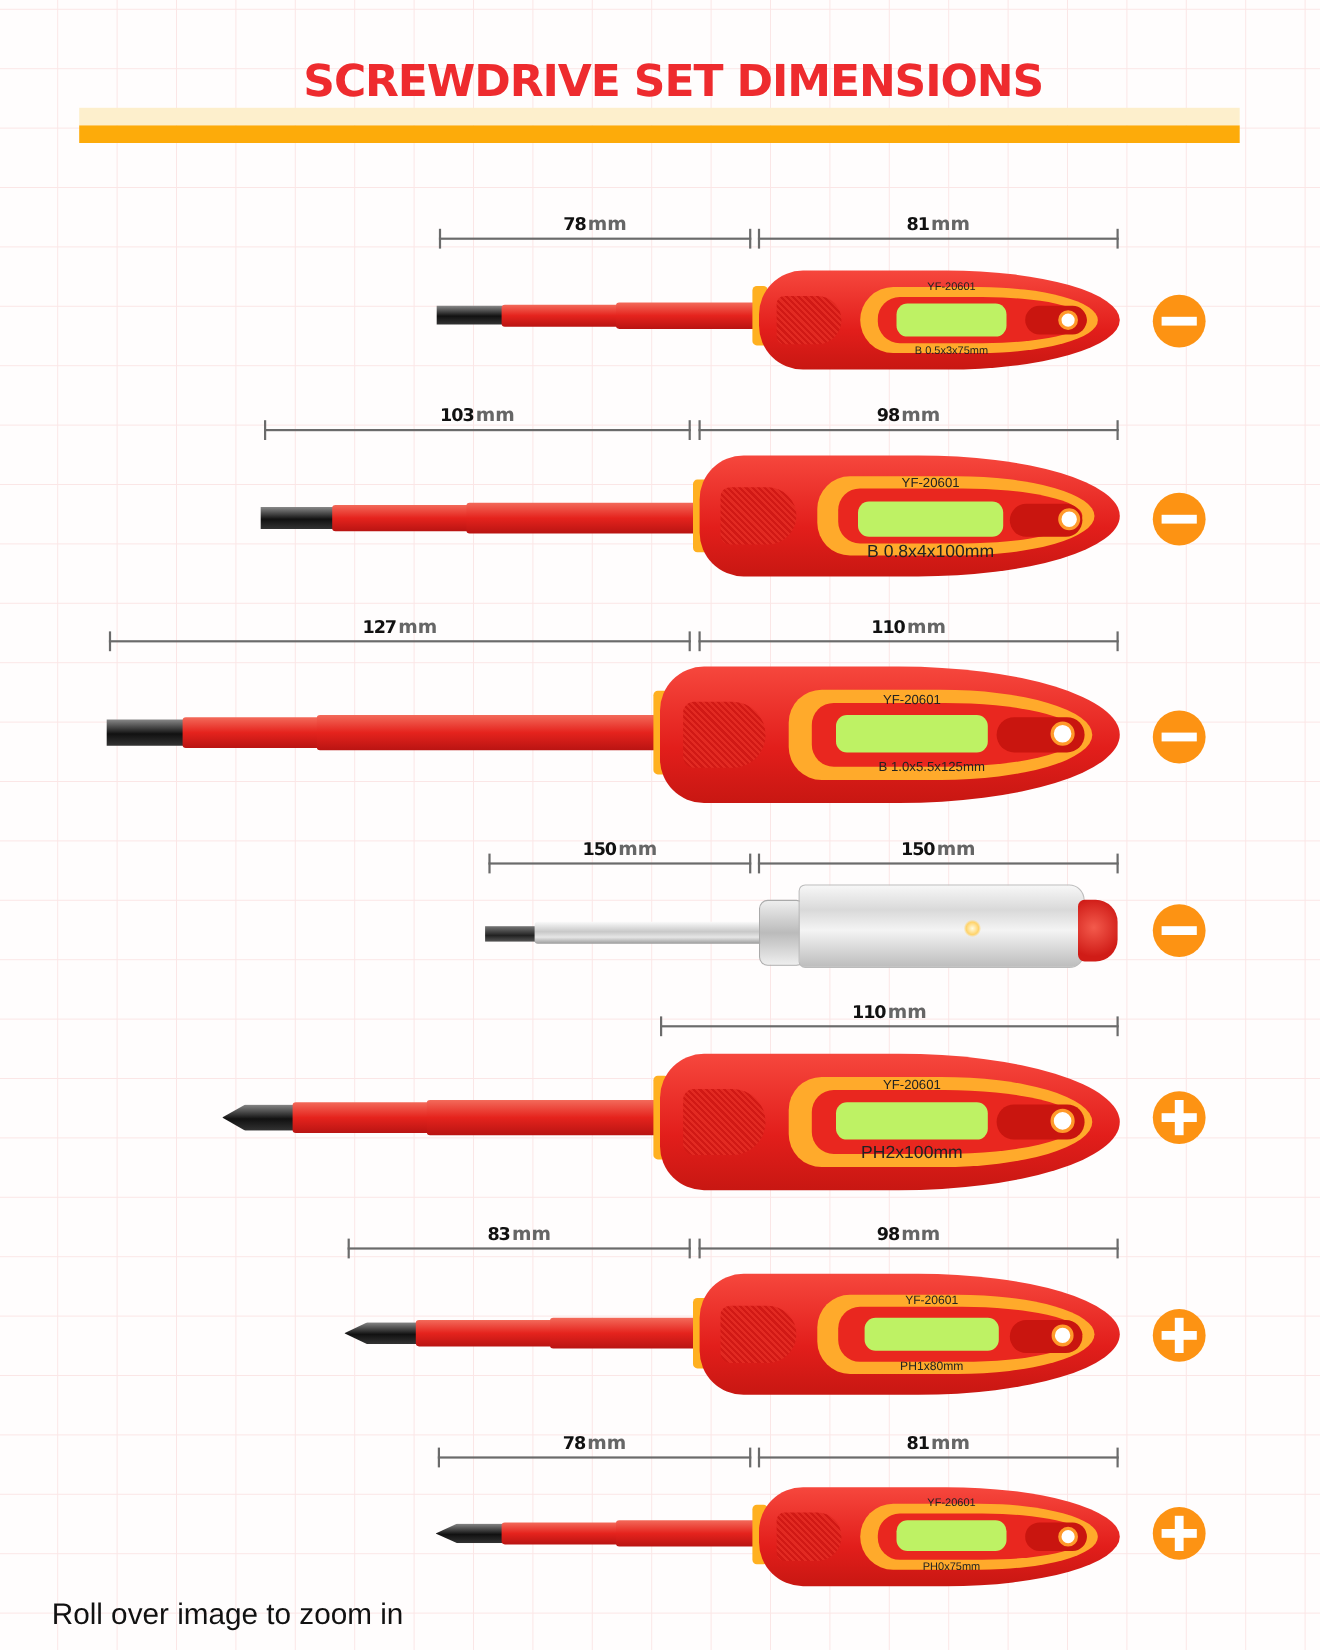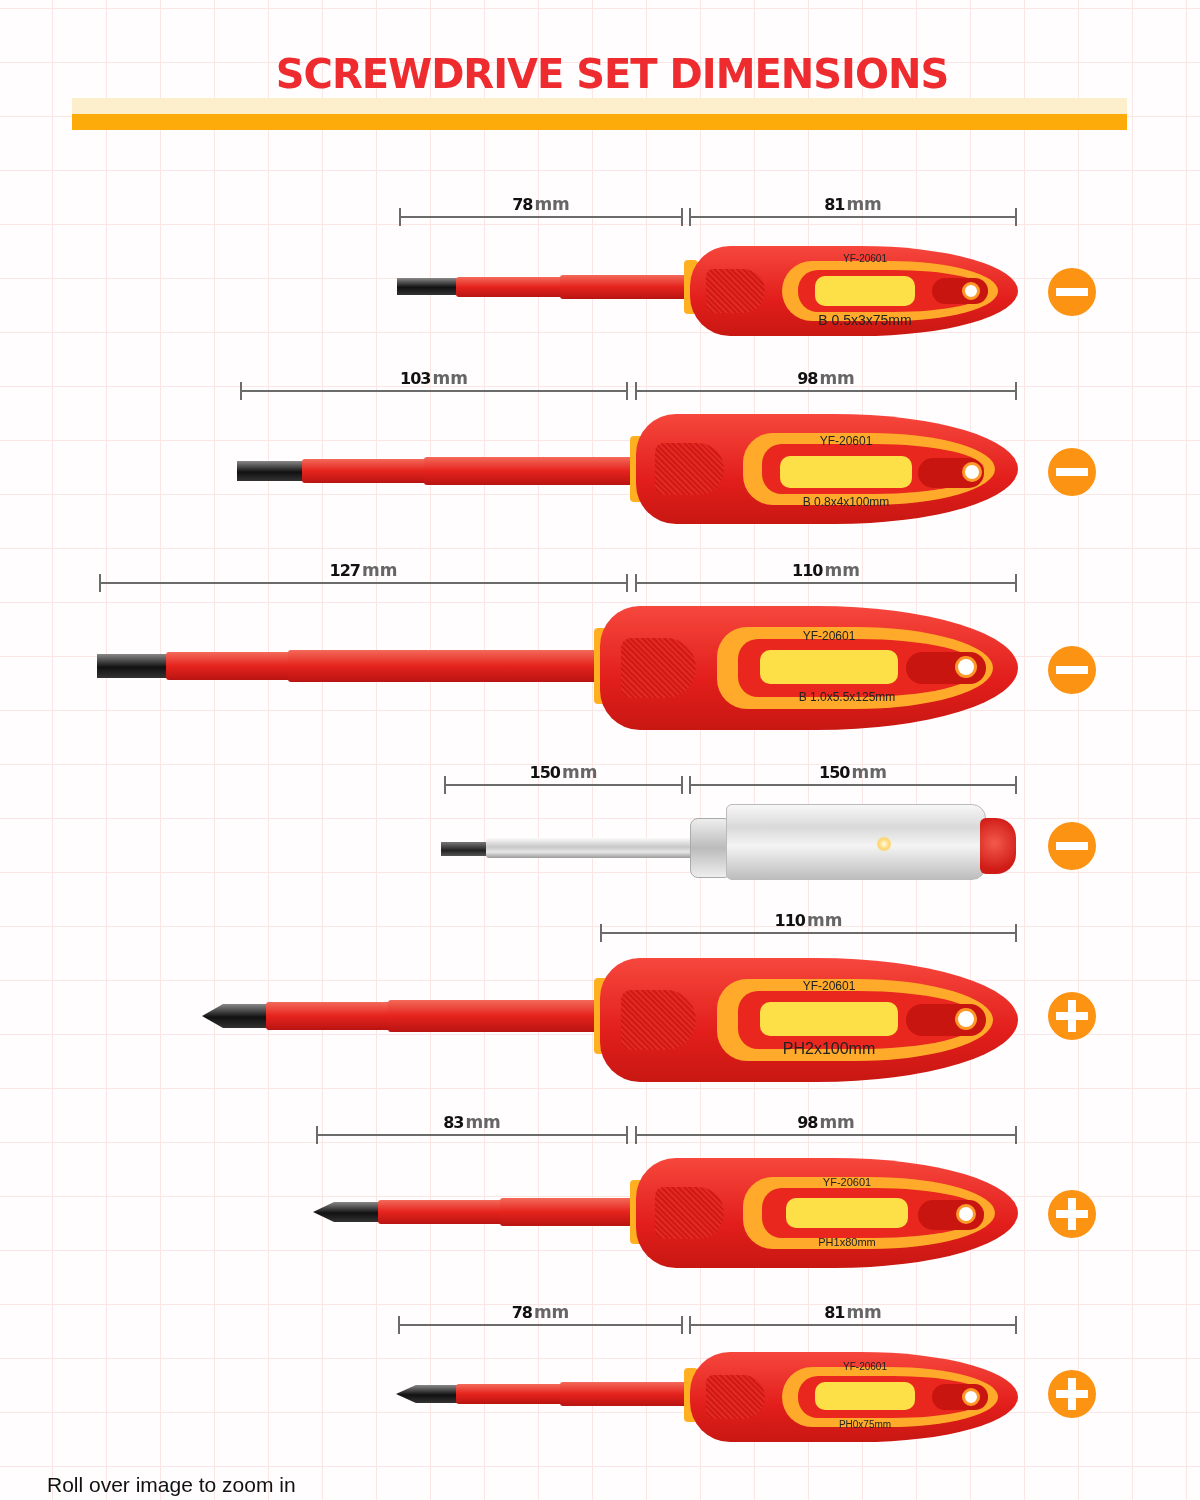--- a/index.html
+++ b/index.html
@@ -27,33 +27,33 @@
   .shaft-thin{position:absolute;background:linear-gradient(#f36a5a,#e5231d 50%,#b91412);border-radius:3px;}
   .shaft-thick{position:absolute;background:linear-gradient(#f36a5a,#e5231d 50%,#b91412);border-radius:3px;}
   .collar{position:absolute;background:#ffb020;border-radius:4px;}
   .handle{position:absolute;background:linear-gradient(#f6473d,#e21e1b 60%,#c81712);
     border-radius:40px 48% 48% 40px / 40px 50% 50% 40px;overflow:hidden;}
   .handle-stripe{position:absolute;left:28%;right:6%;top:17%;bottom:17%;background:#ffaa2b;
     border-radius:30px 50% 50% 30px / 30px 50% 50% 30px;}
   .handle-inner{position:absolute;left:33%;right:9%;top:27%;bottom:27%;background:#e9271f;
     border-radius:20px 50% 50% 20px/20px 50% 50% 20px;}
   .grip{position:absolute;left:5%;width:18%;top:26%;bottom:26%;background:repeating-linear-gradient(45deg,#d11915 0 2px,#e22a22 2px 4px);border-radius:10px 30px 30px 10px;}
-  .label-plate{position:absolute;background:#fde047;border-radius:10px;display:flex;flex-direction:column;
+  .label-plate{position:absolute;background:#bef264;border-radius:10px;display:flex;flex-direction:column;
     align-items:center;justify-content:center;color:#222;line-height:1.05;gap:48px;}
   .hole{position:absolute;background:#c9150f;border-radius:20px;}
   .hole-dot{position:absolute;background:#fff;border-radius:50%;border:3px solid #ff9a2a;}
   .type-icon{position:absolute;width:48px;height:48px;border-radius:50%;background:#fd9313;}
   .type-icon .h{position:absolute;left:8px;right:8px;top:20px;height:8px;background:#fff;}
   .type-icon .v{position:absolute;top:8px;bottom:8px;left:20px;width:8px;background:#fff;}
   .tester-shaft{position:absolute;background:linear-gradient(#fafafa,#c8c8c8 45%,#e6e6e6 70%,#9a9a9a);border-radius:3px;}
   .tester-body{position:absolute;background:linear-gradient(#f7f7f7,#d9d9d9 30%,#f4f4f4 55%,#bdbdbd);border:1px solid #bbb;border-radius:6px 14px 14px 6px;}
   .tester-neck{position:absolute;background:linear-gradient(#eee,#bbb,#eee);border:1px solid #aaa;border-radius:8px;}
   .tester-cap{position:absolute;background:radial-gradient(circle at 40% 45%,#f35a4c,#d01c17 70%);border-radius:6px 20px 20px 6px;}
   .tester-glow{position:absolute;width:16px;height:16px;border-radius:50%;background:radial-gradient(#fffbe0,#ffd36a 50%,rgba(255,210,100,0) 70%);}
-  .footer{position:absolute;left:47px;top:1452px;font-size:21px;color:#111;font-family:"Liberation Sans",sans-serif;margin-top:21px;}
+  .footer{position:absolute;left:47px;top:1452px;font-size:27px;color:#111;font-family:"Liberation Sans",sans-serif;}
 </style>
 </head>
 <body>
 
 <div class="title">SCREWDRIVE SET DIMENSIONS</div>
 <div class="underline-light"></div>
 <div class="underline"></div>
 
 <div class="row" style="top:190px;height:160px;">
   <div class="dim" style="left:399px;width:284px;">
@@ -66,21 +66,21 @@
   <div class="shaft-thin" style="left:456px;top:87px;width:110px;height:20px;"></div>
   <div class="shaft-thick" style="left:560px;top:85px;width:130px;height:24px;"></div>
   <div class="collar" style="left:684px;top:70px;width:14px;height:54px;"></div>
   <div class="handle" style="left:690px;top:56px;width:328px;height:90px;">
     <div class="handle-stripe"></div>
       <div class="handle-inner"></div>
       <div class="grip"></div>
   </div>
   <div class="label-plate" style="left:815px;top:86px;width:100px;height:30px;">
     <span style="font-size:10px;">YF-20601</span>
-    <span style="font-size:14px;">B 0.5x3x75mm</span>
+    <span style="font-size:10px;">B 0.5x3x75mm</span>
   </div>
   <div class="hole" style="left:932px;top:88px;width:56px;height:26px;"></div>
   <div class="hole-dot" style="left:962px;top:92px;width:12px;height:12px;"></div>
   <div class="type-icon" style="left:1048px;top:78px;">
       <div class="h"></div>
     </div>
 </div>
 
 <div class="row" style="top:364px;height:180px;">
   <div class="dim" style="left:240px;width:388px;">
@@ -93,21 +93,21 @@
   <div class="shaft-thin" style="left:302px;top:95px;width:130px;height:24px;"></div>
   <div class="shaft-thick" style="left:424px;top:93px;width:212px;height:28px;"></div>
   <div class="collar" style="left:630px;top:72px;width:14px;height:66px;"></div>
   <div class="handle" style="left:636px;top:50px;width:382px;height:110px;">
     <div class="handle-stripe"></div>
       <div class="handle-inner"></div>
       <div class="grip"></div>
   </div>
   <div class="label-plate" style="left:780px;top:92px;width:132px;height:32px;">
     <span style="font-size:12px;">YF-20601</span>
-    <span style="font-size:12px;">B 0.8x4x100mm</span>
+    <span style="font-size:16px;">B 0.8x4x100mm</span>
   </div>
   <div class="hole" style="left:918px;top:94px;width:66px;height:30px;"></div>
   <div class="hole-dot" style="left:962px;top:98px;width:14px;height:14px;"></div>
   <div class="type-icon" style="left:1048px;top:84px;">
       <div class="h"></div>
     </div>
 </div>
 
 <div class="row" style="top:556px;height:180px;">
   <div class="dim" style="left:99px;width:529px;">

